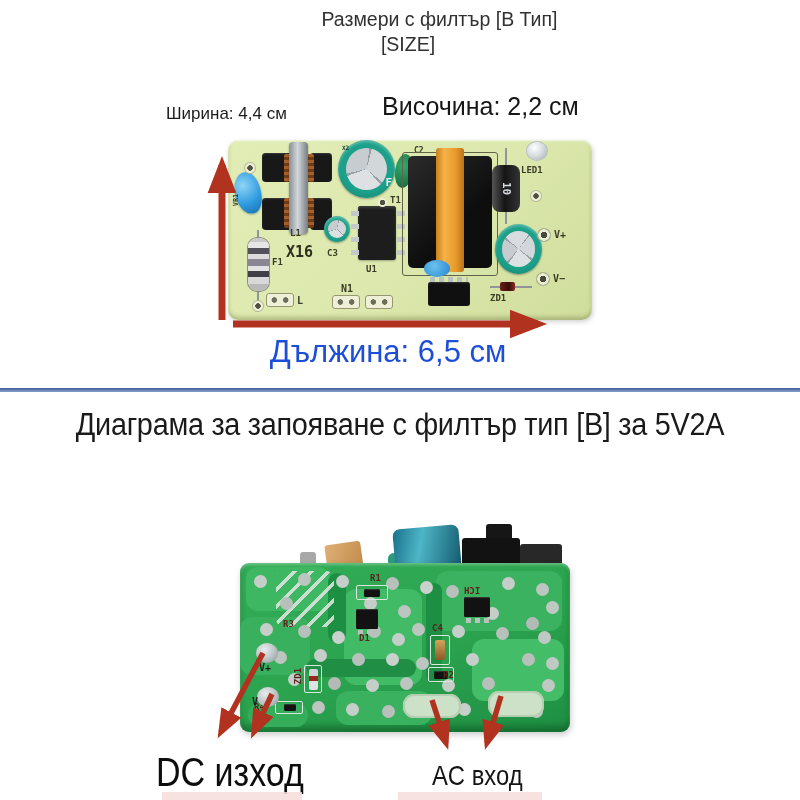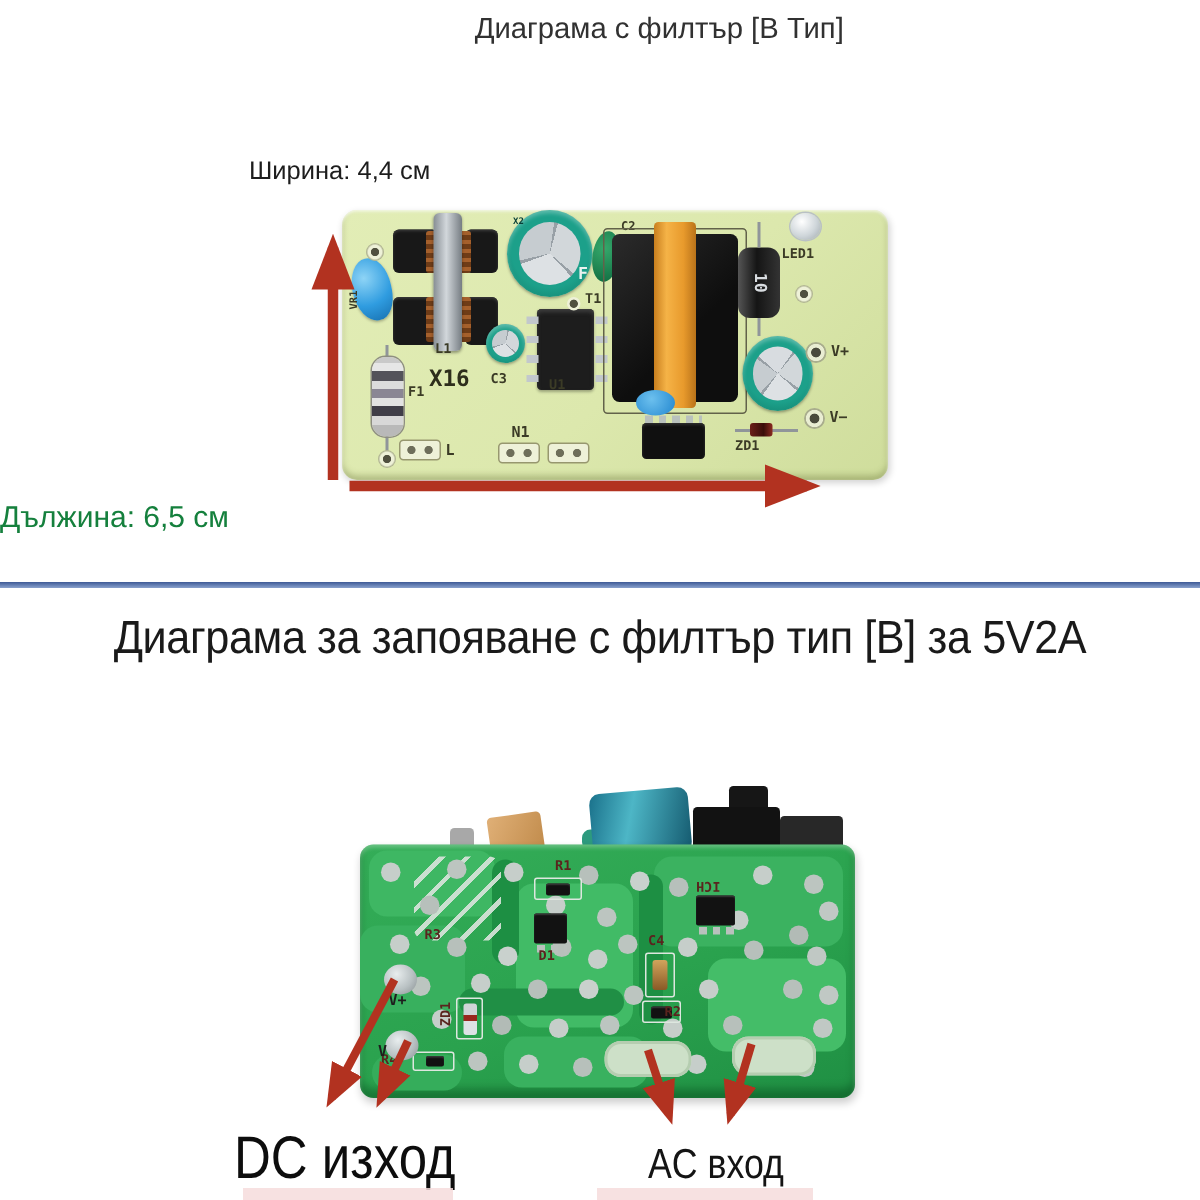--- a/index.html
+++ b/index.html
@@ -5,21 +5,21 @@
   *{margin:0;padding:0;box-sizing:border-box}
   html,body{width:800px;height:800px;background:#fff;overflow:hidden}
   body{font-family:"Liberation Sans",sans-serif;color:#262626}
   #stage{position:relative;width:800px;height:800px;background:#fff}
   .abs{position:absolute}
   
   .t1{left:79px;right:0;top:8px;text-align:center;font-size:19.5px;color:#313131}
   .t2{left:16px;right:0;top:33px;text-align:center;font-size:19.5px;color:#313131}
   .wlab{left:166px;top:104px;font-size:17px;color:#1d1d1d}
   .hlab{left:382px;top:92px;font-size:25px;color:#161616}
-  .llab{left:0;right:24px;top:334px;text-align:left;font-size:20px;color:#15803d}
+  .llab{left:0;right:24px;top:334px;text-align:center;font-size:31px;color:#1d4ed8}
   .divider{left:0;top:388px;width:800px;height:4px;background:linear-gradient(to bottom,var(--divider),#8aa2ce)}
   .btitle{left:0;right:0;top:407px;text-align:center;font-size:31px;color:#1a1a1a;transform:scaleX(.93);letter-spacing:-.3px}
   .dclab{left:156px;top:750px;font-size:40px;color:#0d0d0d;transform:scaleX(.85);transform-origin:left top}
   .aclab{left:432px;top:760px;font-size:28px;color:#141414;transform:scaleX(.85);transform-origin:left top}
   .strip{top:792px;height:8px;background:var(--strip);opacity:.85}
   
   #arrows{position:absolute;left:0;top:0;pointer-events:none}
   #arrows line{stroke:var(--arrow)}
   #arrows marker path{fill:var(--arrow)}
   
@@ -73,22 +73,24 @@
   .blob{border-radius:50%;background:radial-gradient(circle at 38% 32%,#e8edee,#b9c1c3 55%,#878f91)}
   .pstrip{background:#cde0c8;border-radius:11px;box-shadow:inset 0 0 0 2px #b5cdb0}
   .pads{width:13px;height:13px;border-radius:50%}
   .pinrow{height:5px;background:repeating-linear-gradient(to right,#b9c1bd 0 5px,rgba(0,0,0,0) 5px 9px)}
 </style>
 </head>
 <body>
 
 <div id="stage">
 
-  <div class="abs t1">Диаграма с филтър [B Тип]</div>
+  <div class="abs t1">Размери с филтър [B Тип]</div>
+  <div class="abs t2">[SIZE]</div>
   <div class="abs wlab">Ширина: 4,4 см</div>
+  <div class="abs hlab">Височина: 2,2 см</div>
 
   <div class="abs" id="board1">
     <div class="b1-vr"></div>
     <span class="sl" style="left:2px;top:56px;font-size:7px;transform:rotate(-90deg)">VR1</span>
     <div class="choke">
       <i class="blk" style="left:0;top:5px;width:30px;height:29px"></i>
       <i class="blk" style="left:48px;top:5px;width:22px;height:29px"></i>
       <i class="blk" style="left:0;top:50px;width:30px;height:32px"></i>
       <i class="blk" style="left:48px;top:50px;width:22px;height:32px"></i>
       <i class="cop" style="left:22px;top:6px;width:30px;height:28px"></i>
@@ -105,21 +107,21 @@
       <span class="sl" style="left:4px;top:4px;font-size:6px;color:#083f38">X2</span>
       <span class="sl" style="right:3px;top:36px;color:#eaf2f0;font-size:11px">F</span>
     </div>
     <div class="disc" style="left:167px;top:14px;width:18px;height:34px;transform:rotate(8deg)"></div>
     <span class="sl" style="left:186px;top:6px;font-size:8px">C2</span>
     <div class="cap" style="left:96px;top:76px;width:26px;height:26px"></div>
     <span class="sl" style="left:99px;top:108px">C3</span>
     <div class="dip" style="left:130px;top:66px;width:38px;height:54px"></div>
     <i class="pincol" style="left:123px;top:71px;height:46px"></i>
     <i class="pincol" style="left:169px;top:71px;height:46px"></i>
-    <span class="sl" style="left:138px;top:112px">U1</span>
+    <span class="sl" style="left:138px;top:124px">U1</span>
     <div class="b1-t1o"></div>
     <div class="b1-t1">
       <i class="orange" style="left:28px;top:-8px;width:28px;height:124px"></i>
     </div>
     <span class="sl" style="left:162px;top:55px">T1</span>
     <div class="b1-d">
       <span>10</span>
     </div>
     <i class="lead" style="left:277px;top:8px;width:2px;height:17px"></i>
     <i class="lead" style="left:277px;top:72px;width:2px;height:12px"></i>

